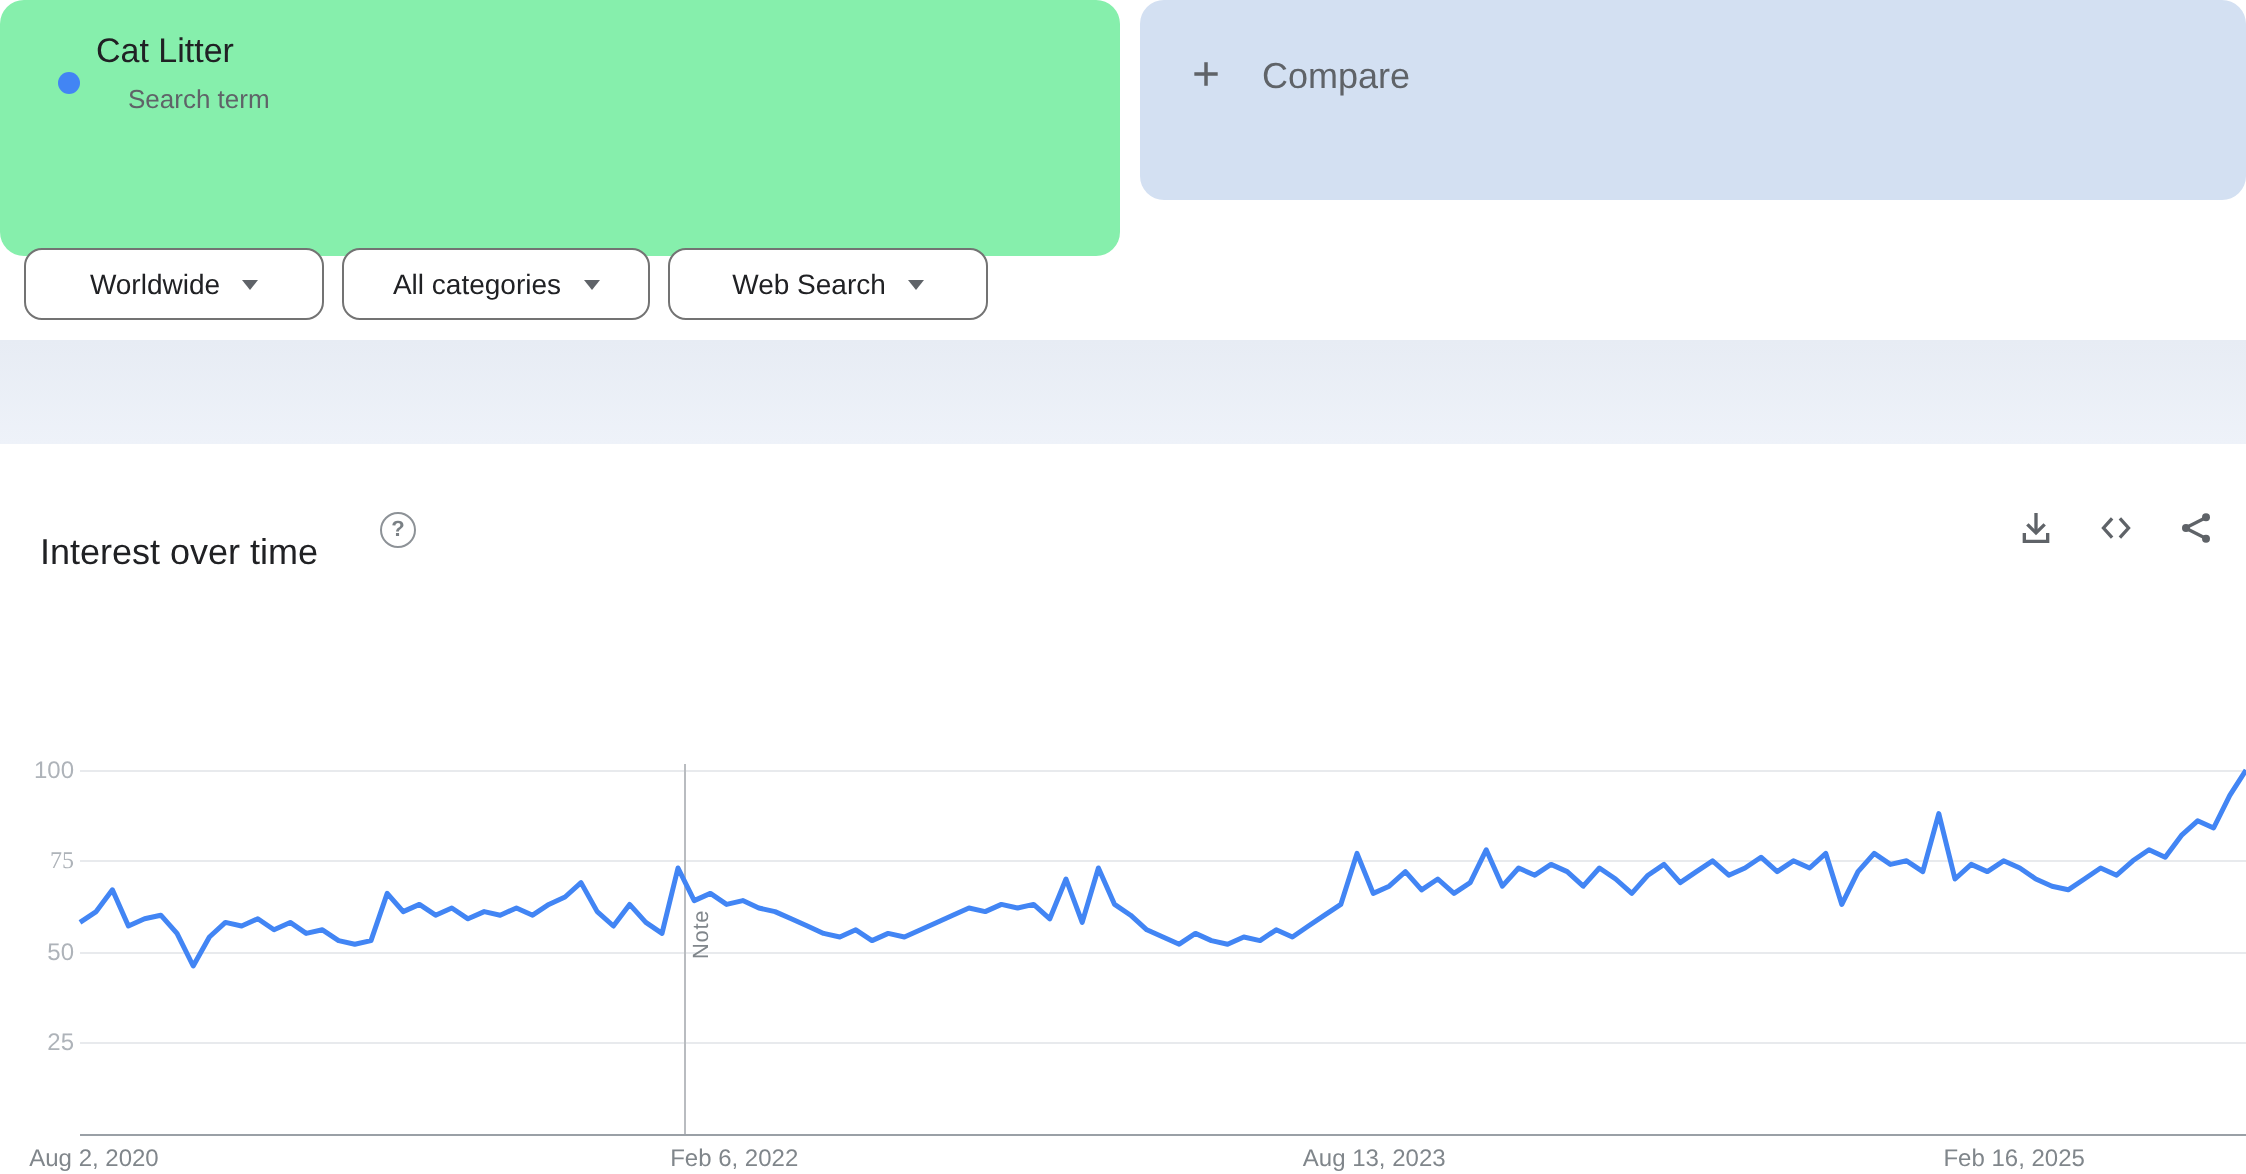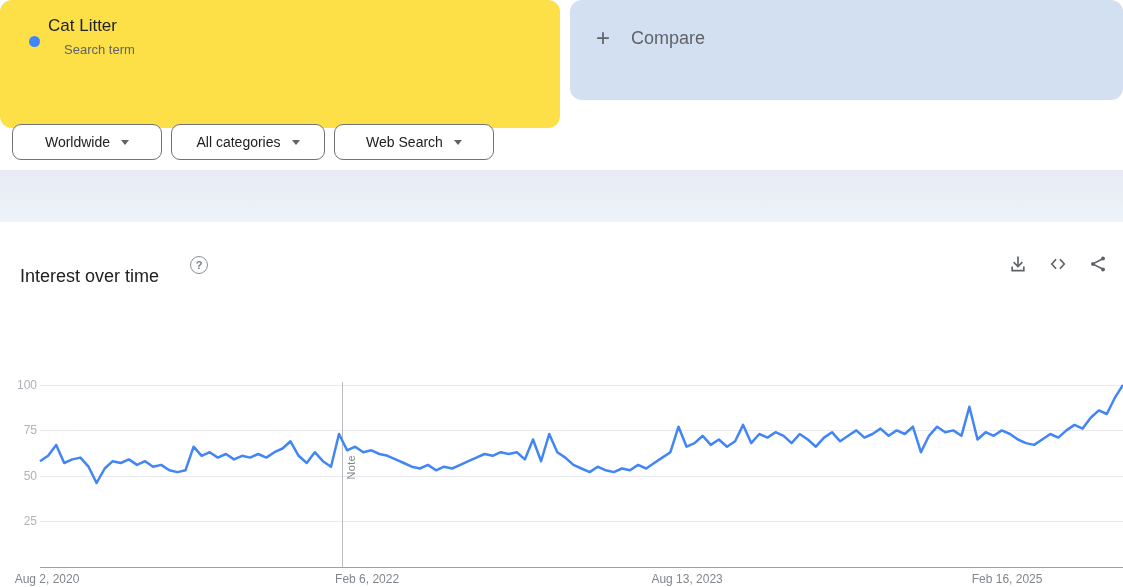--- a/index.html
+++ b/index.html
@@ -4,21 +4,21 @@
 <style>
   html,body{margin:0;padding:0;}
   body{
     width:1123px;height:587px;position:relative;overflow:hidden;
     background:#fff;font-family:"Liberation Sans",sans-serif;
     -webkit-font-smoothing:antialiased;
   }
   
   .term-card{
     position:absolute;left:0;top:0;width:560px;height:128px;
-    background:#fde047;border-radius:12px;cursor:pointer;
+    background:#86efac;border-radius:12px;cursor:pointer;
   }
   .term-dot{position:absolute;left:29px;top:36px;width:11px;height:11px;border-radius:50%;}
   .term-title{position:absolute;left:48px;top:16px;font-size:17px;color:#202124;}
   .term-subtitle{position:absolute;left:64px;top:42px;font-size:13px;color:#5f6368;}
   
   .compare-card{
     position:absolute;left:570px;top:0;width:553px;height:100px;
     background:#d3e0f2;border-radius:12px;cursor:pointer;
   }
   .compare-plus{position:absolute;left:26px;top:24px;font-size:24px;font-weight:400;color:#5f6368;}
@@ -120,21 +120,21 @@
         <circle cx="18" cy="18.5" r="2.4" fill="#5f6368" stroke="none"></circle>
         <path d="M8 10.8 16 6.7M8 13.2l8 4.1"></path>
       </svg>
     </button>
   </div>
 
   <div id="chart">
       <div class="gridline" style="top: 35px;"></div>
       <div class="ytick" style="top: 28px;">100</div>
       <div class="gridline" style="top: 80.4px;"></div>
-      <div class="ytick" style="top: 73.4px;">75</div>
+      <div class="ytick" style="top: 73.4px; font-family: Liberation Serif, serif;">75</div>
       <div class="gridline" style="top: 125.8px;"></div>
       <div class="ytick" style="top: 118.8px;">50</div>
       <div class="gridline" style="top: 171.1px;"></div>
       <div class="ytick" style="top: 164.1px;">25</div>
       <div class="baseline" style="top: 216.5px;"></div>
       <div class="xtick" style="left: 47px; top: 221.5px;">Aug 2, 2020</div>
       <div class="xtick" style="left: 367.1px; top: 221.5px;">Feb 6, 2022</div>
       <div class="xtick" style="left: 687.1px; top: 221.5px;">Aug 13, 2023</div>
       <div class="xtick" style="left: 1007.1px; top: 221.5px;">Feb 16, 2025</div>
       <div class="note-line" style="left: 342.2px; top: 32px; height: 184.5px;"></div>

